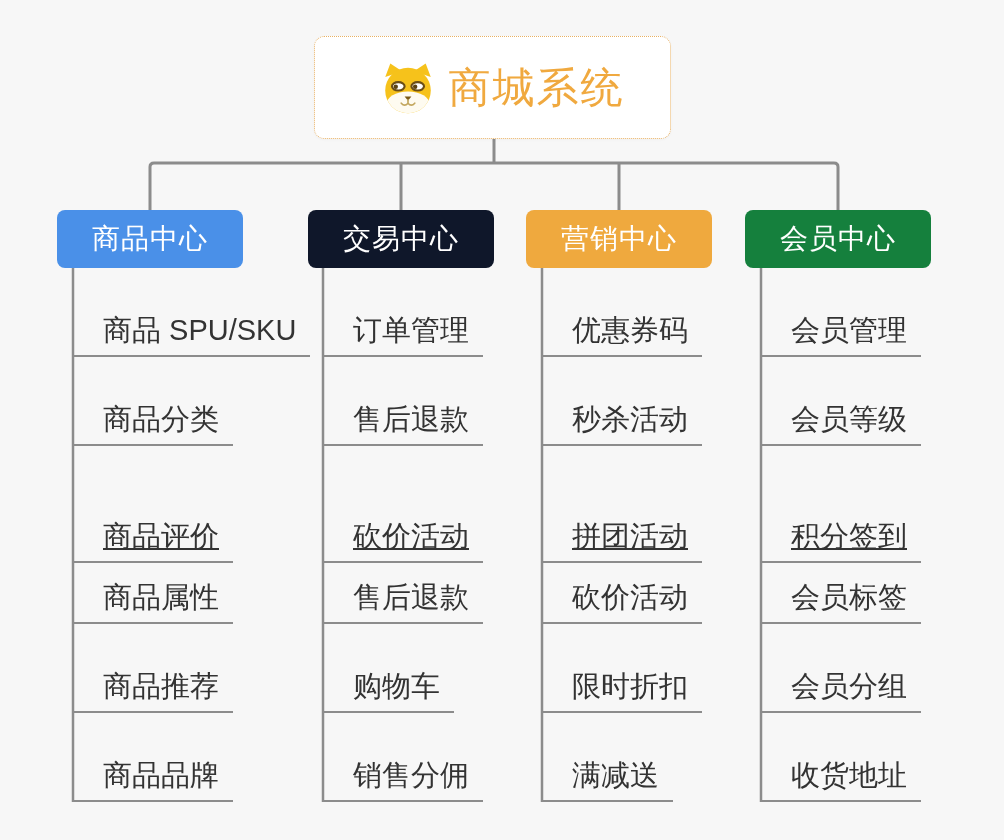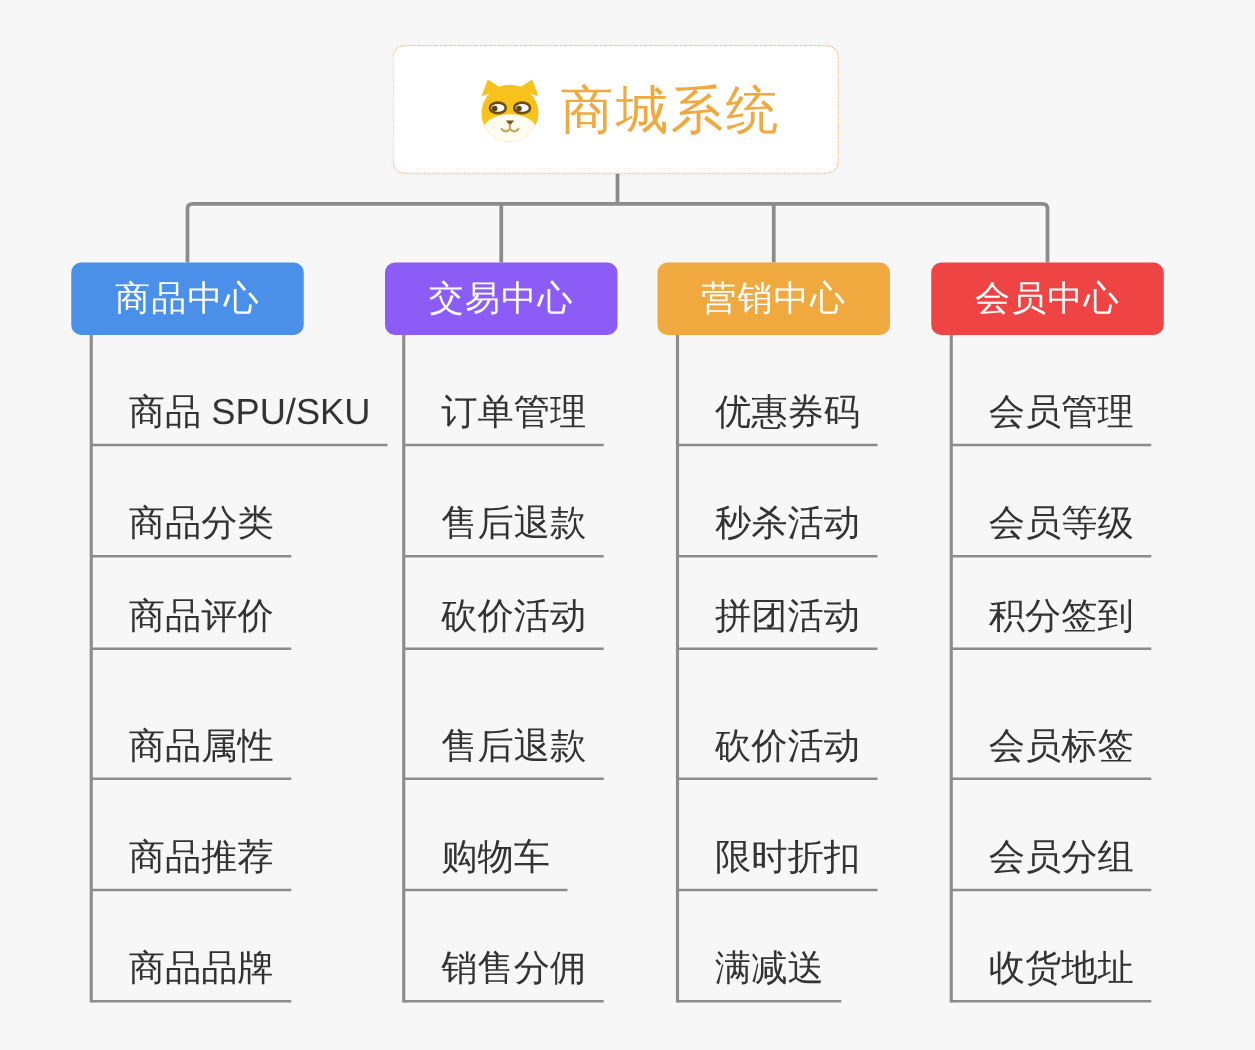--- a/index.html
+++ b/index.html
@@ -38,21 +38,21 @@
   .h3 { left:745px; background:var(--branch3); }
 
   .branch-col { position:absolute; top:0; width:0; }
   .b0 { left:73px; } .b1 { left:323px; } .b2 { left:542px; } .b3 { left:761px; }
 
   .leaf {
     position:absolute; left:0; white-space:nowrap;
     font-size:29px; line-height:32px; color:var(--leafText);
     padding:0 14px 9px 30px; border-bottom:2px solid var(--line);
   }
-  .r0 { top:314px; } .r1 { top:403px; } .r2 { top:477px; }
+  .r0 { top:314px; } .r1 { top:403px; } .r2 { top:520px;text-decoration:underline; }
   .r3 { top:581px; } .r4 { top:670px; } .r5 { top:759px; }
 </style>
 </head>
 <body>
 
 <div class="canvas">
 
   <svg class="connectors" width="1004" height="840" aria-hidden="true">
     <path class="trunk-path" d="M494 139 V163"></path>
     <path class="rail-path" d="M150 210 V167 Q150 163 154 163 H834 Q838 163 838 167 V210 M401 163 V210 M619 163 V210"></path>
@@ -79,27 +79,27 @@
       <circle cx="40.5" cy="30.5" r="2.6" fill="#5C4312"></circle>
       <path d="M28 42 h8 l-4 5 z" fill="#7A5A16"></path>
       <path d="M32 46 v4 M24 50 q4 4.5 8 0 q4 4.5 8 0" stroke="#C3A75E" stroke-width="2" fill="none" stroke-linecap="round"></path>
     </svg>
     <span class="root-title">商城系统</span>
   </div>
 
   <div class="branch-header h0" style="background-color: rgb(74, 144, 232);">
     <span>商品中心</span>
   </div>
-  <div class="branch-header h1" style="background-color: #8b5cf6;">
+  <div class="branch-header h1" style="background-color: #0f172a;">
     <span>交易中心</span>
   </div>
   <div class="branch-header h2" style="background-color: rgb(239, 169, 62);">
     <span>营销中心</span>
   </div>
-  <div class="branch-header h3" style="background-color: #ef4444;">
+  <div class="branch-header h3" style="background-color: #15803d;">
     <span>会员中心</span>
   </div>
 
   <div class="branch-col b0">
     <div class="leaf r0">商品 SPU/SKU</div>
     <div class="leaf r1">商品分类</div>
     <div class="leaf r2">商品评价</div>
     <div class="leaf r3">商品属性</div>
     <div class="leaf r4">商品推荐</div>
     <div class="leaf r5">商品品牌</div>

